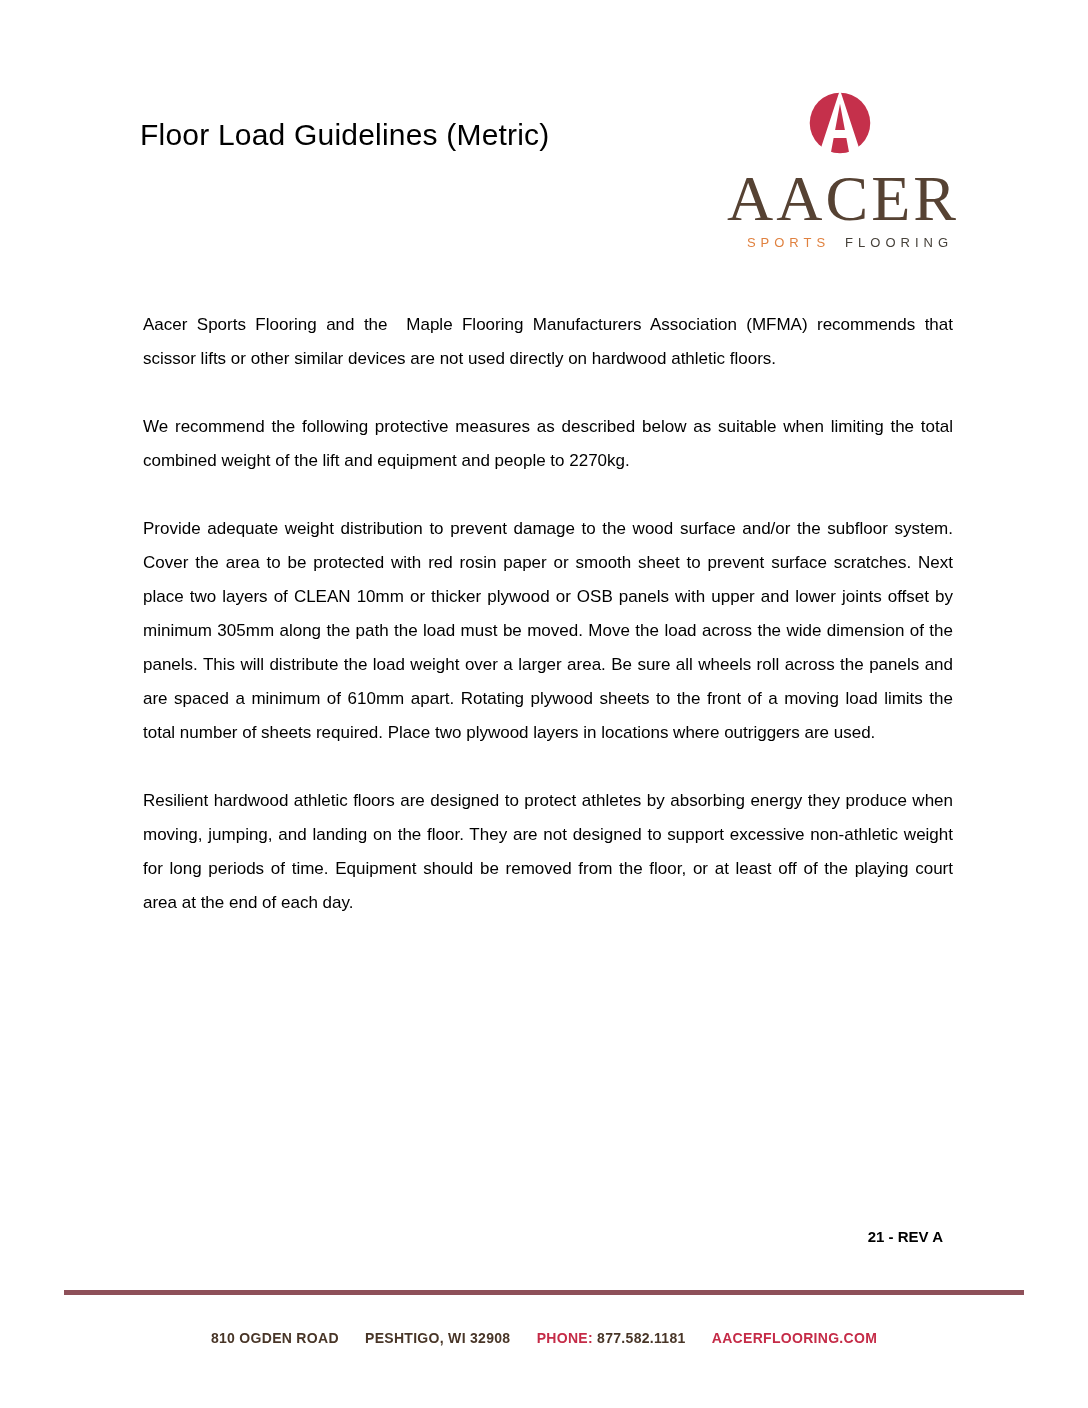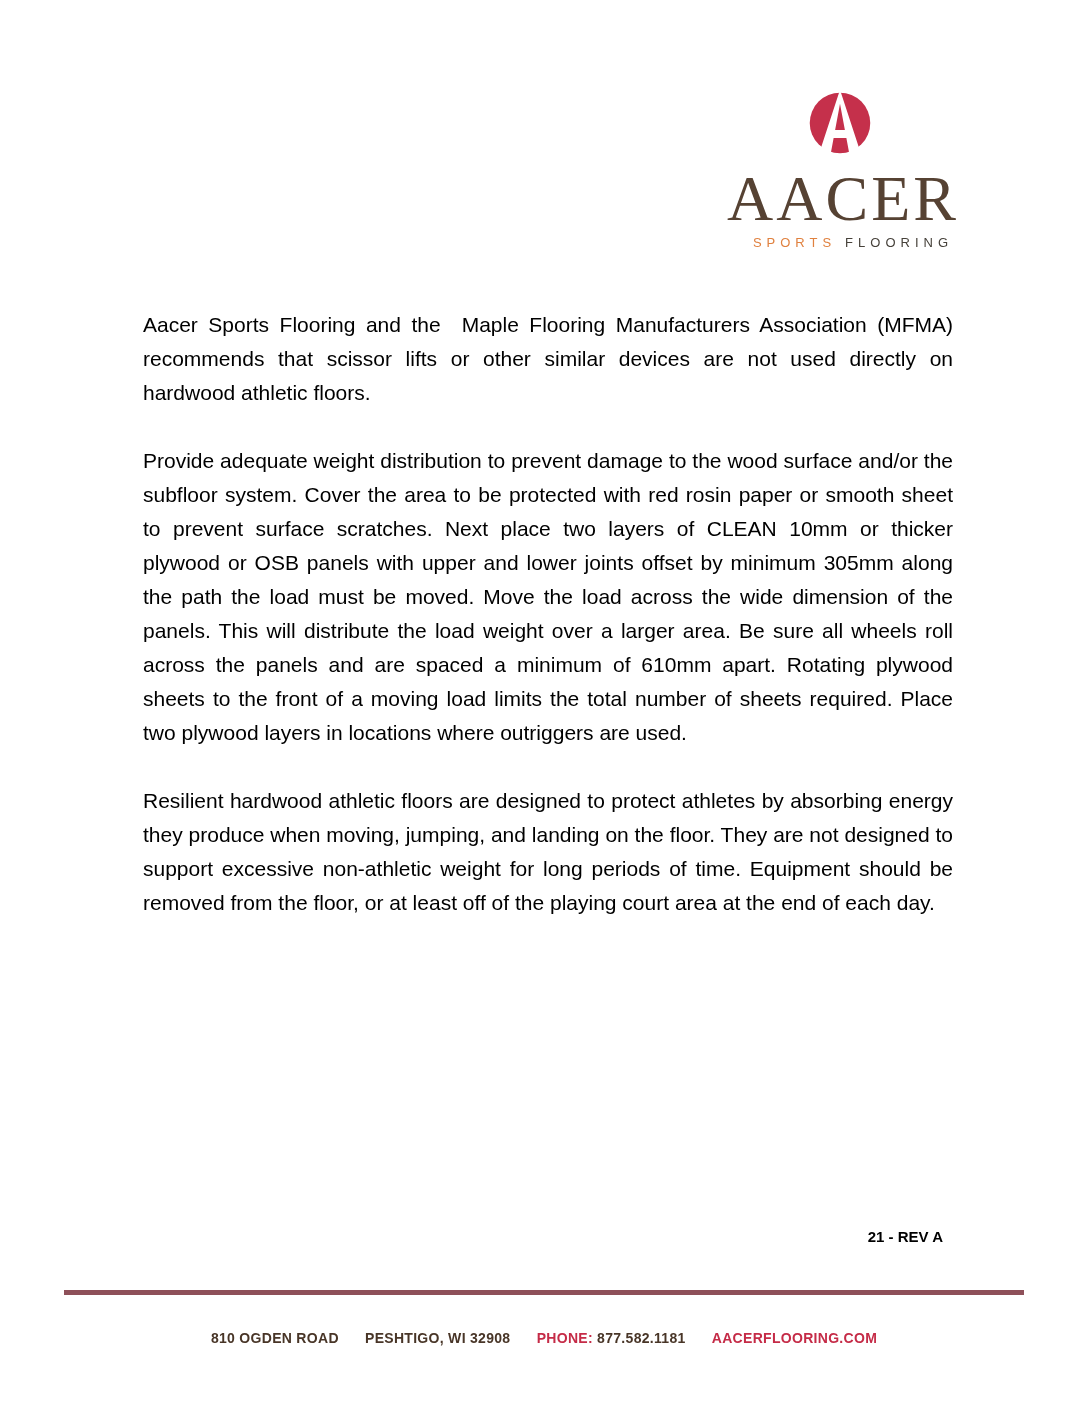--- a/index.html
+++ b/index.html
@@ -40,25 +40,25 @@
     letter-spacing:3px;
     color:var(--brand-brown);
     white-space:nowrap;
   }
   .tagline{
     margin-top:11px;
     font-size:13px;line-height:13px;
     letter-spacing:5px;
     white-space:nowrap;
   }
-  .tagline .sports{color:var(--tagline-orange);margin-right:9px;}
+  .tagline .sports{color:var(--tagline-orange);margin-right:15px;}
   .tagline .flooring{color:var(--tagline-dark);}
   .body-text{
     position:absolute;left:143px;top:308px;width:810px;
-    font-size:21px;line-height:34px;color:var(--body-black);
+    font-size:17px;line-height:34px;color:var(--body-black);
     text-align:justify;
   }
   .body-text p{margin:0 0 34px 0;}
   .page-marker{
     position:absolute;right:145px;top:1228px;
     font-size:15px;font-weight:700;color:var(--body-black);
   }
   .footer-rule{
     position:absolute;left:64px;top:1290px;width:960px;height:5px;
     background:var(--rule-maroon);
@@ -72,35 +72,37 @@
   .footer-text .seg{display:inline-block;}
   .footer-text .gap{margin-right:22px;}
   .footer-text .brown{color:var(--footer-brown);}
   .footer-text .red{color:var(--footer-red);}
 </style>
 </head>
 <body>
 
 <div class="page">
 
+  <h1 class="title">Floor Load Guidelines (Metric)</h1>
 
   <div class="logo">
     <svg class="mark" viewBox="0 0 110 115" xmlns="http://www.w3.org/2000/svg" aria-hidden="true">
       <circle cx="55" cy="60" r="52" fill="var(--mark-red)"></circle>
       <path d="M55 3 L91 113 L71 113 L55 27 L39 113 L19 113 Z" fill="#ffffff"></path>
       <path d="M40 72 L70 72 L72 86 L38 86 Z" fill="#ffffff"></path>
     </svg>
     <div class="brand">AACER</div>
     <div class="tagline">
       <span class="sports">SPORTS</span><span class="flooring">FLOORING</span>
     </div>
   </div>
 
   <div class="body-text">
     <p>Aacer Sports Flooring and the &nbsp;Maple Flooring Manufacturers Association (MFMA) recommends that scissor lifts or other similar devices are not used directly on hardwood athletic floors.</p>
+    <p>We recommend the following protective measures as described below as suitable when limiting the total combined weight of the lift and equipment and people to 2270kg.</p>
     <p>Provide adequate weight distribution to prevent damage to the wood surface and/or the subfloor system. Cover the area to be protected with red rosin paper or smooth sheet to prevent surface scratches. Next place two layers of CLEAN 10mm or thicker plywood or OSB panels with upper and lower joints offset by minimum 305mm along the path the load must be moved. Move the load across the wide dimension of the panels. This will distribute the load weight over a larger area. Be sure all wheels roll across the panels and are spaced a minimum of 610mm apart. Rotating plywood sheets to the front of a moving load limits the total number of sheets required. Place two plywood layers in locations where outriggers are used.</p>
     <p>Resilient hardwood athletic floors are designed to protect athletes by absorbing energy they produce when moving, jumping, and landing on the floor. They are not designed to support excessive non-athletic weight for long periods of time. Equipment should be removed from the floor, or at least off of the playing court area at the end of each day.</p>
   </div>
 
   <div class="page-marker">21 - REV A</div>
 
   <div class="footer-rule"></div>
 
   <div class="footer-text">
     <span class="seg brown gap">810 OGDEN ROAD</span>

